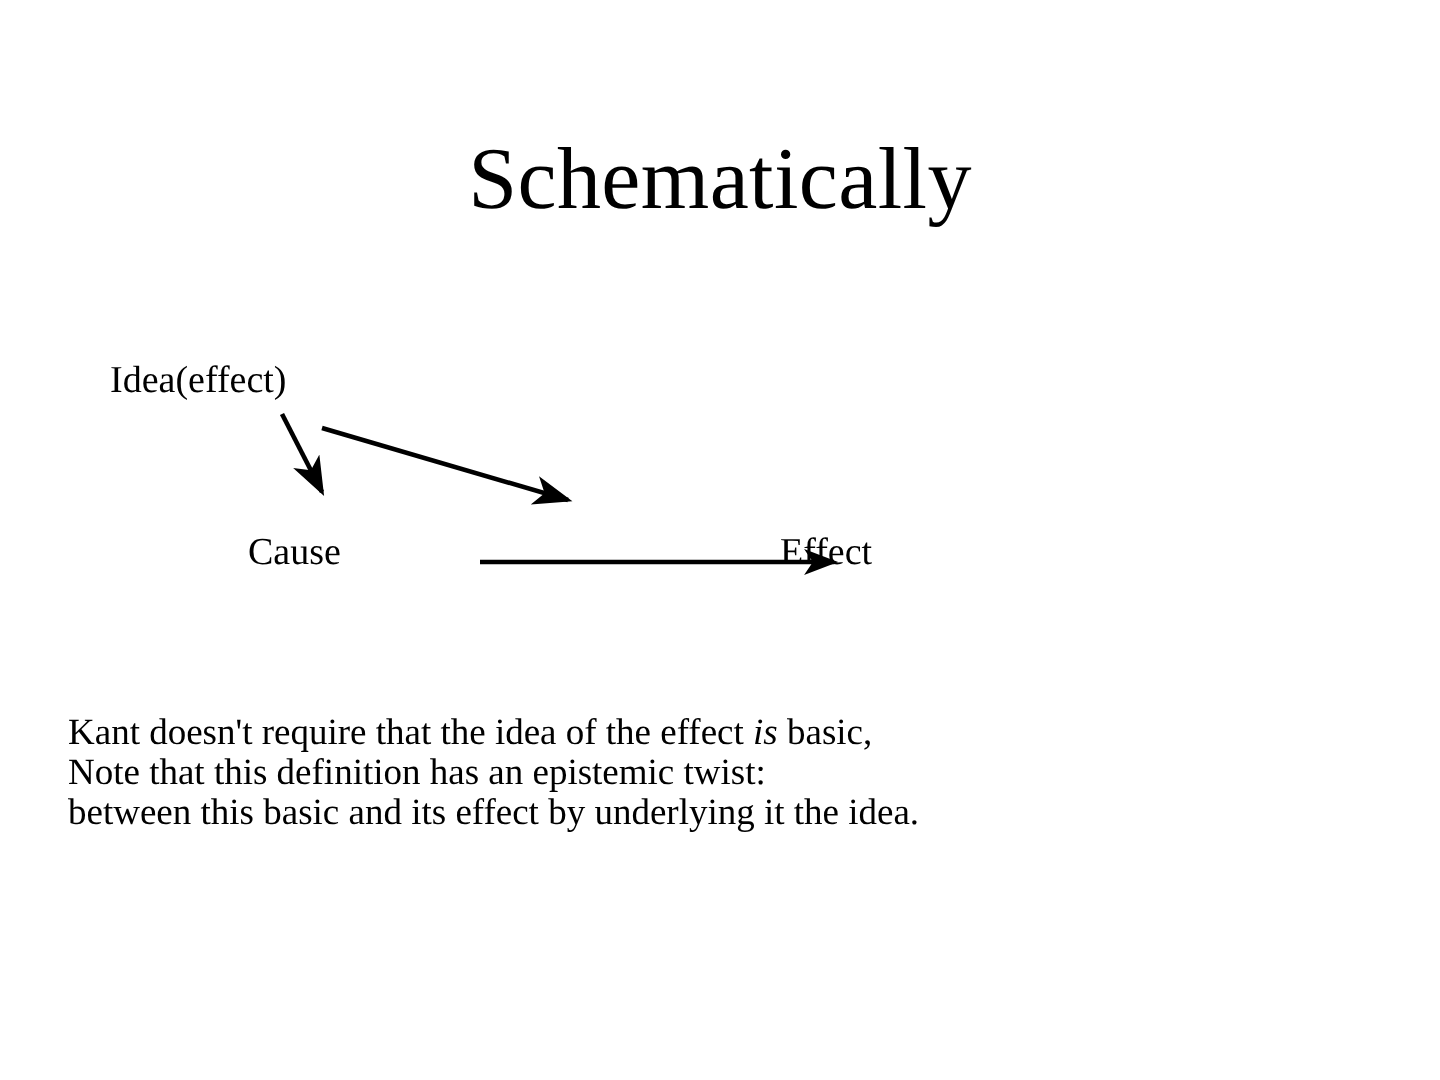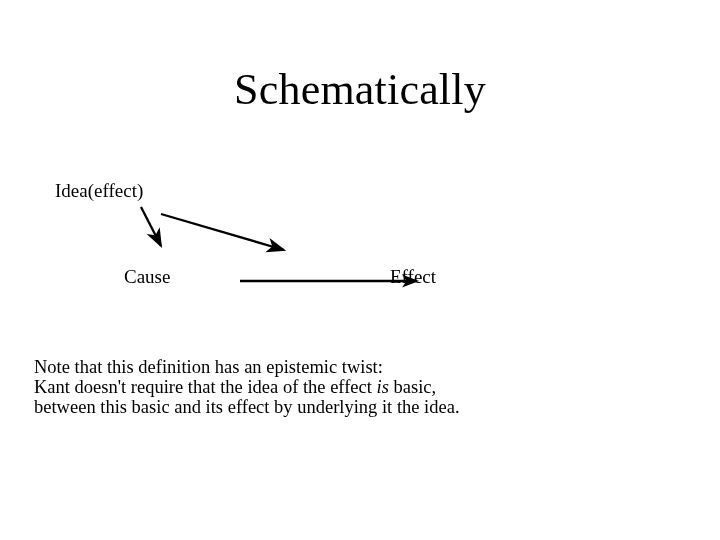--- a/index.html
+++ b/index.html
@@ -100,23 +100,23 @@
   </svg>
 
   <div class="node-label node-idea">Idea(effect)</div>
 
   <div class="node-label node-cause">Cause</div>
 
   <div class="node-label node-effect">Effect</div>
 
   <div class="body-text">
     <div class="line">
-      <span>Note that this definition has an epistemic twist:</span><em></em><span></span>
+      <span>Kant doesn't require that the idea of the effect </span><em>is</em><span> basic,</span>
     </div>
     <div class="line">
-      <span>Kant doesn't require that the idea of the effect </span><em>is</em><span> basic,</span>
+      <span>Note that this definition has an epistemic twist:</span><em></em><span></span>
     </div>
     <div class="line">
       <span>between this basic and its effect by underlying it the idea.</span><em></em><span></span>
     </div>
   </div>
 
 </div>
 
 </body></html>

